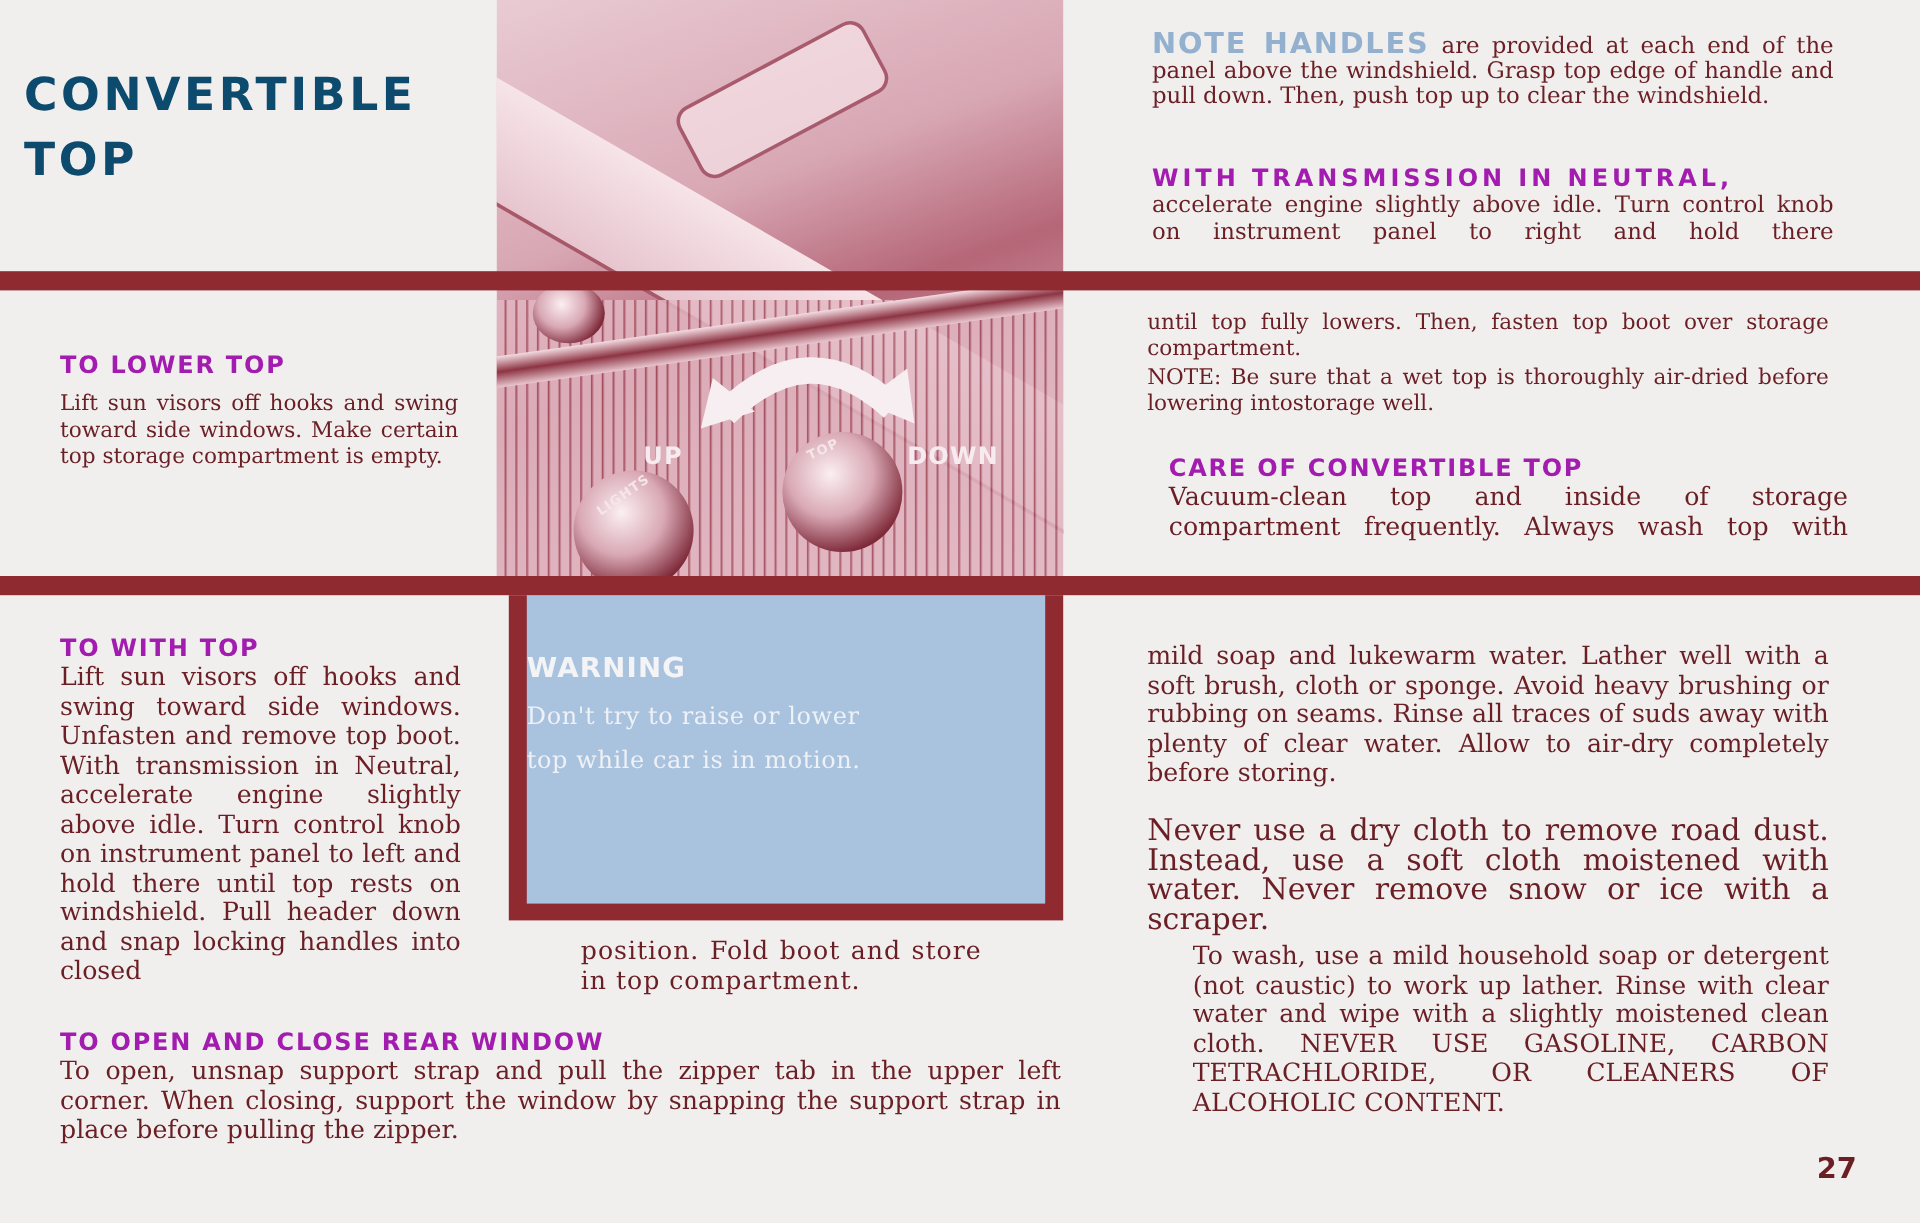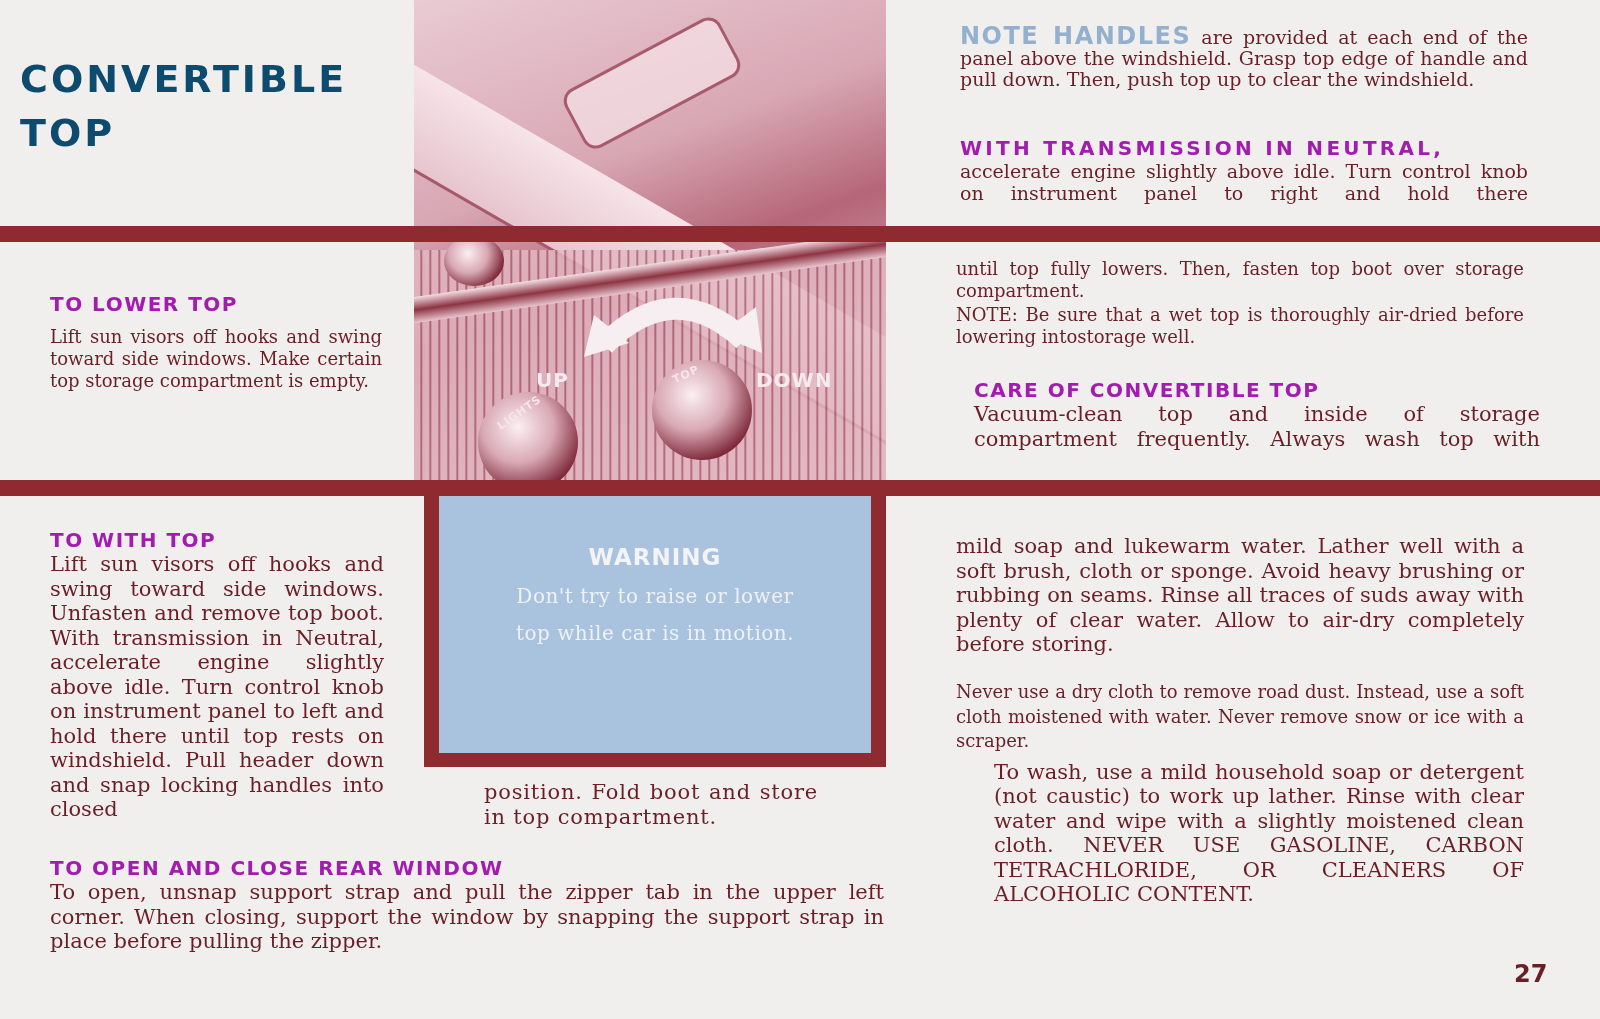--- a/index.html
+++ b/index.html
@@ -62,21 +62,21 @@
     position:absolute; font-family:"DejaVu Sans", "Liberation Sans", sans-serif;
     font-weight:bold; color:#f6ecef; font-size:20px; letter-spacing:1px;
   }
   
   .warning-frame {
     position:absolute; left:424px; top:496px; width:462px; height:271px;
     background:#8e2a30;
   }
   .warning-box {
     position:absolute; left:15px; top:0; width:432px; height:257px;
-    background:#a9c3df; text-align:center;
+    background:#a9c3df; text-align:left;
   }
   .warning-title {
     font-family:"DejaVu Sans", "Liberation Sans", sans-serif; font-weight:bold;
     color:#f4f4f6; font-size:23px; letter-spacing:1px; margin-top:48px;
   }
   .warning-body {
     color:#eef1f6; font-size:20px; line-height:37px; margin-top:8px; letter-spacing:0.5px;
   }
   .page-num {
     font-family:"DejaVu Sans", "Liberation Sans", sans-serif; font-weight:bold;
@@ -154,17 +154,17 @@
     </div>
   </div>
 </div>
 
 <div class="abs" style="left:50px; top:856px; width:834px;">
   <div class="heading">TO OPEN AND CLOSE REAR WINDOW</div>
   <div class="body-text" style="font-size:21px;">To open, unsnap support strap and pull the zipper tab in the upper left corner. When closing, support the window by snapping the support strap in place before pulling the zipper.</div>
 </div>
 
 <div class="abs" style="left:956px; top:680px; width:568px;">
-  <div class="body-text" style="font-size:18px;">Never use a dry cloth to remove road dust. Instead, use a soft cloth moistened with water. Never remove snow or ice with a scraper.</div>
+  <div class="body-text" style="font-size:25px;">Never use a dry cloth to remove road dust. Instead, use a soft cloth moistened with water. Never remove snow or ice with a scraper.</div>
   <div class="body-text" style="font-size:21px; margin-top:6px;margin-left:38px;">To wash, use a mild household soap or detergent (not caustic) to work up lather. Rinse with clear water and wipe with a slightly moistened clean cloth. NEVER USE GASOLINE, CARBON TETRACHLORIDE, OR CLEANERS OF ALCOHOLIC CONTENT.</div>
 </div>
 
 <div class="abs page-num" style="left:1514px; top:960px;">27</div>
 
 </body></html>

